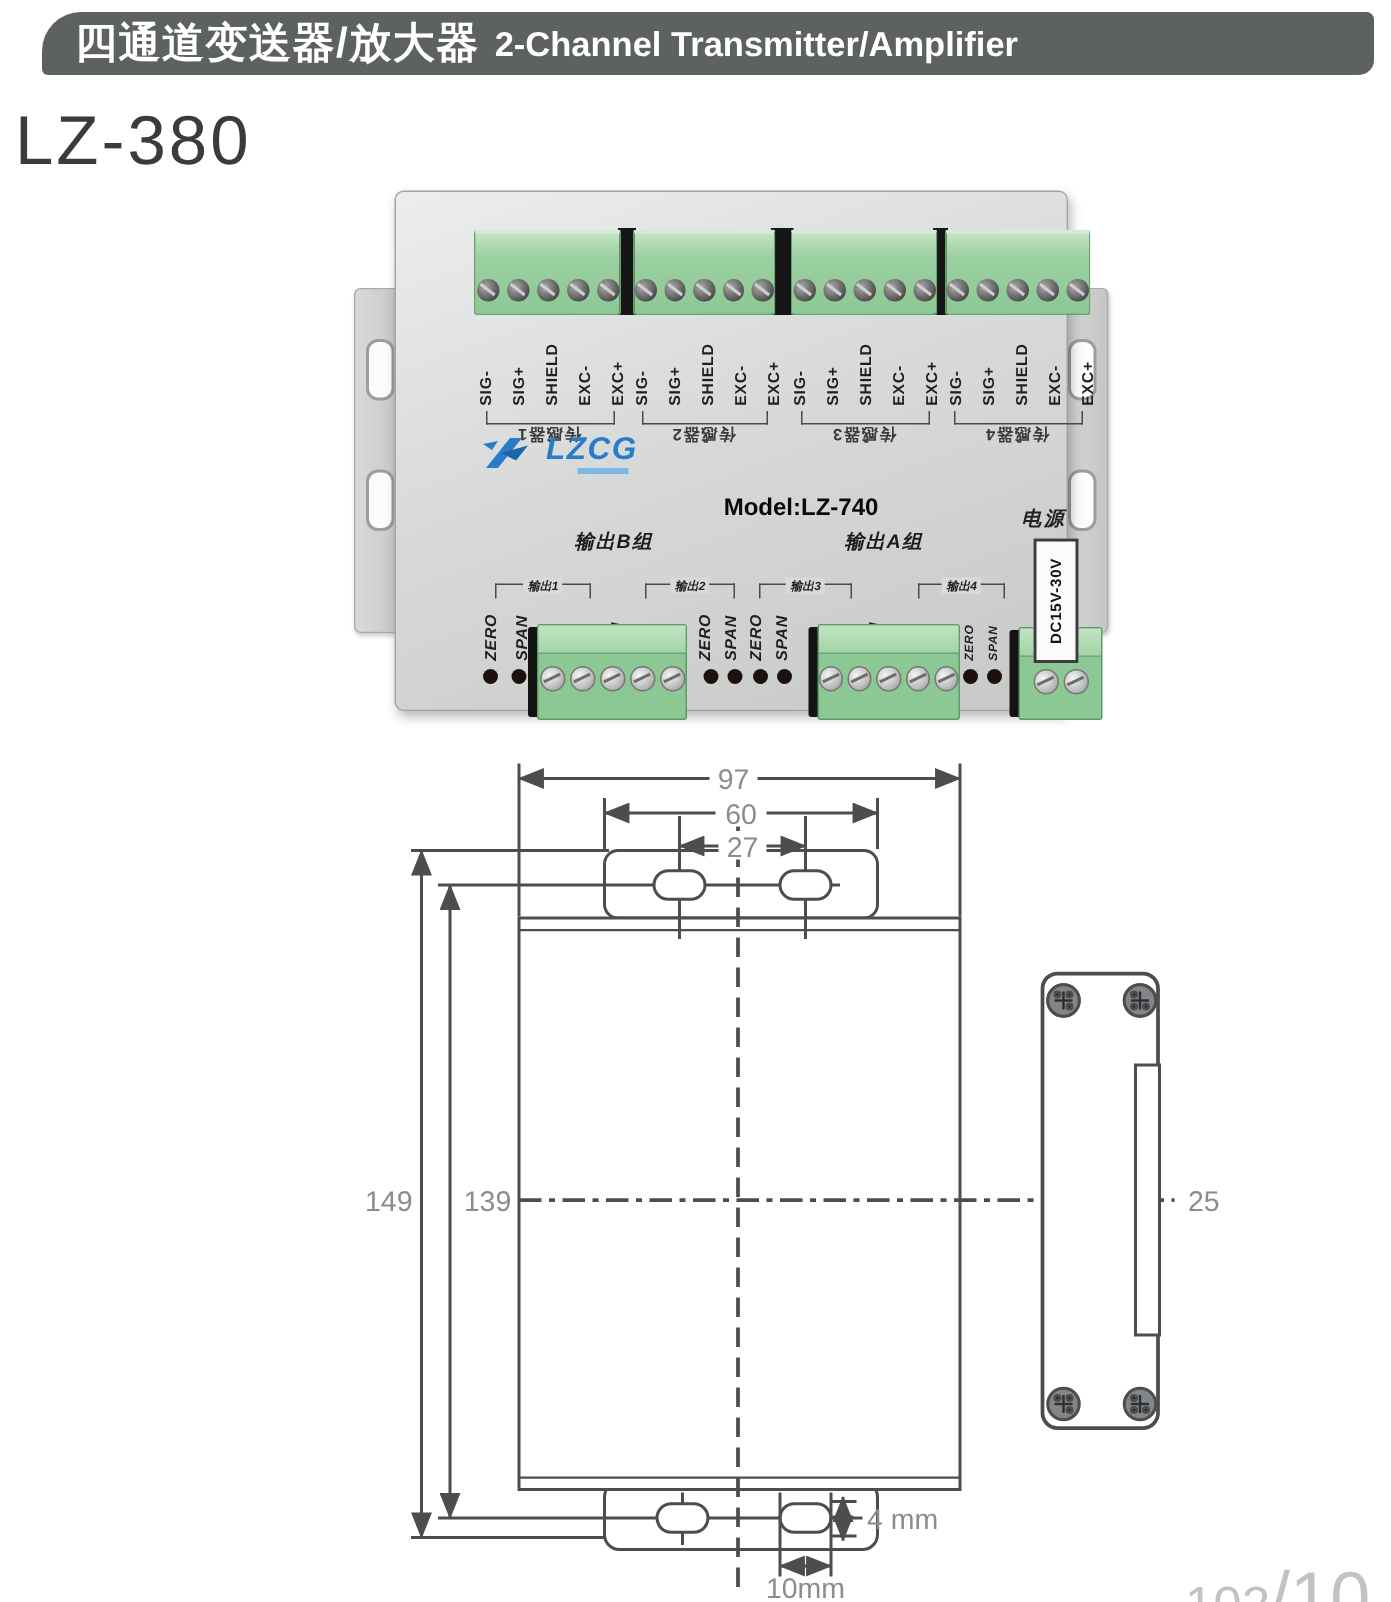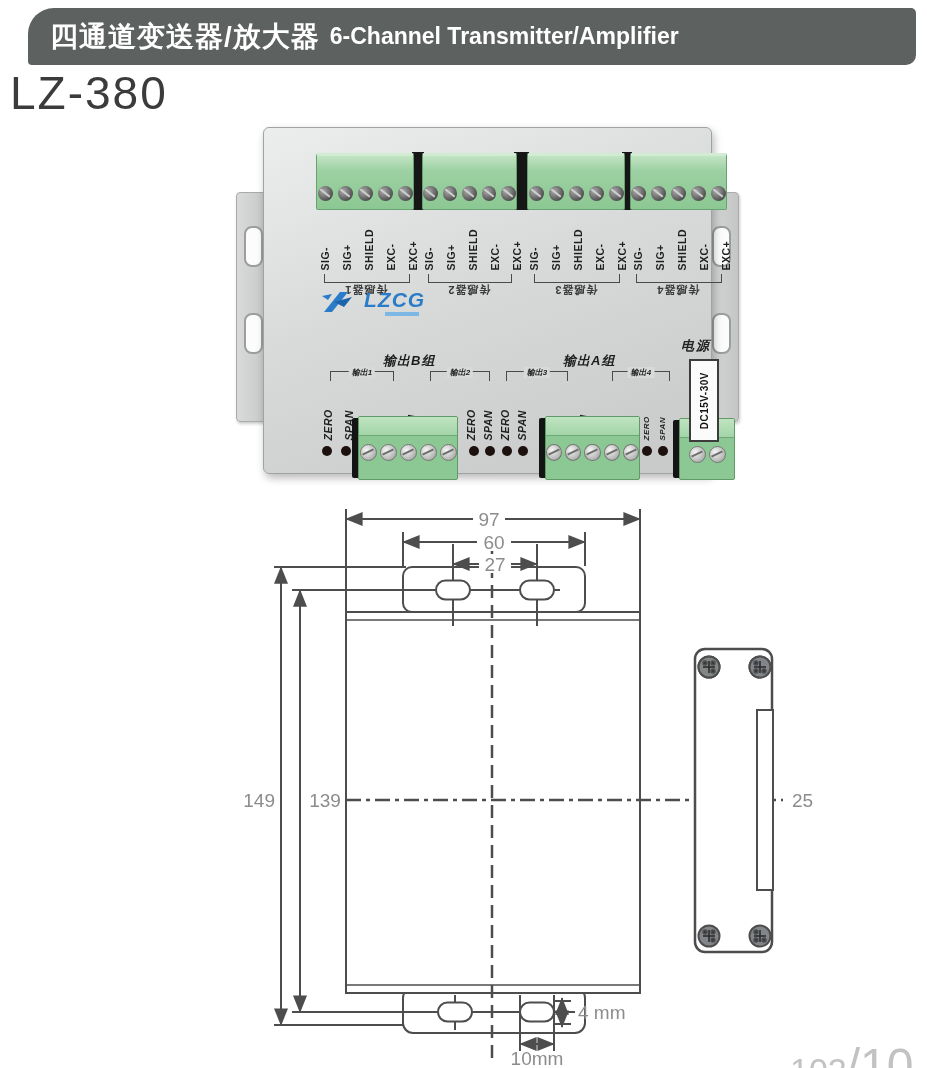--- a/index.html
+++ b/index.html
@@ -1,21 +1,21 @@
 <!DOCTYPE html>
 <html><head>
 <meta charset="utf-8">
 <style>
   html,body{margin:0;padding:0;}
   body{width:927px;height:1068px;overflow:hidden;background:#ffffff;
        font-family:"Liberation Sans","DejaVu Sans",sans-serif;position:relative;}
   .abs{position:absolute;}
 
   
-  #header-bar{left:28px;top:8px;width:888px;height:57px;background:#5d615f;
+  #header-bar{left:28px;top:8px;width:888px;height:42px;background:#5d615f;
     border-radius:26px 5px 10px 4px;display:flex;align-items:center;padding-left:22px;box-sizing:border-box;}
   #header-bar .zh{color:#fff;font-size:28px;font-weight:bold;letter-spacing:1px;}
   #header-bar .en{color:#fff;font-size:23px;font-weight:bold;margin-left:10px;letter-spacing:0px;}
   #model-heading{left:10px;top:66px;font-size:46px;color:#3b3b3b;letter-spacing:2px;}
 
   
   #device{left:236px;top:120px;width:501px;height:353px;}
   .flange{width:33px;height:228px;background:linear-gradient(90deg,#d8dbda,#c3c6c5);
     border:1px solid #a8aBaa;border-radius:4px;box-shadow:1px 2px 3px rgba(0,0,0,.2);}
   .flange .hole{position:absolute;width:15px;height:37px;background:#fcfcfc;
@@ -36,21 +36,21 @@
     border:1px solid #777;position:relative;box-sizing:border-box;}
   .screw-s::after{content:"";position:absolute;left:1px;top:6px;width:12px;height:2px;
     background:#6d6d6d;transform:rotate(-25deg);}
   .vlab{position:absolute;width:64px;height:13px;line-height:13px;font-size:10.5px;font-weight:bold;
     color:#1f1f1f;transform:rotate(-90deg);text-align:left;letter-spacing:.5px;}
   .vlab.it{font-style:italic;}
   .vlab.small{width:40px;font-size:8px;height:9px;line-height:9px;}
   .sensor-bracket{position:absolute;height:8px;border:1px solid #4a4a4a;border-top:none;top:146px;}
   .sensor-name{position:absolute;top:153px;height:16px;font-size:11px;font-weight:bold;color:#3a3a3a;
     transform:rotate(180deg);text-align:center;letter-spacing:1px;}
-  .out-bracket{position:absolute;height:9px;border:1px solid #4a4a4a;border-bottom:none;top:243px;}
+  .out-bracket{position:absolute;height:9px;border:1px solid #4a4a4a;border-bottom:none;top:261px;}
   .out-bracket span{position:absolute;left:50%;top:-5px;transform:translateX(-50%);
     background:#d8dad9;padding:0 3px;font-size:8px;font-weight:bold;font-style:italic;color:#222;white-space:nowrap;}
   .grp{position:absolute;top:224px;font-size:13px;font-weight:bold;font-style:italic;color:#1c1c1c;letter-spacing:1px;}
   .dot{position:absolute;width:10px;height:10px;border-radius:50%;background:#1c110c;top:318px;}
   .housing{position:absolute;background:#141414;border-radius:2px;}
   .bblock{position:absolute;top:288px;height:64px;background:#8cc893;border:1px solid #5f9a68;
     border-radius:2px;box-sizing:border-box;}
   .bblock .flangeg{height:18px;background:linear-gradient(180deg,#c0e3c1,#a3d5a8);border-bottom:1px solid #6fa877;}
   .bblock .row{display:flex;justify-content:center;gap:3px;margin-top:8px;}
   #logo-row{left:58px;top:160px;height:34px;display:flex;align-items:flex-start;}
@@ -68,21 +68,21 @@
   #page-num .a{font-size:34px;}
   #page-num .b{font-size:48px;}
 
   svg text{font-family:"Liberation Sans","DejaVu Sans",sans-serif;fill:#8c8c8c;font-size:19px;}
 </style>
 </head>
 <body>
 
 <div class="abs" id="header-bar">
   <span class="zh">四通道变送器/放大器</span>
-  <span class="en">6-Channel Transmitter/Amplifier</span>
+  <span class="en">2-Channel Transmitter/Amplifier</span>
 </div>
 <div class="abs" id="model-heading">LZ-380</div>
 
 <div class="abs" id="device">
 
   <div class="abs flange" style="left:0;top:72px;">
     <span class="hole" style="top:33px;"></span>
     <span class="hole" style="top:120px;"></span>
   </div>
   <div class="abs flange" style="left:468px;top:72px;">
@@ -160,34 +160,35 @@
 
     <div class="abs" id="logo-row">
       <svg width="42" height="30" viewBox="0 0 42 30">
         <polygon points="2,24 18,4 26,4 10,24" fill="#2a7cc9"></polygon>
         <polygon points="12,14 30,9 22,19" fill="#1e64ab"></polygon>
         <polygon points="0,8 10,6 6,12" fill="#2a7cc9"></polygon>
       </svg>
       <span id="logo-text">LZCG</span>
       <span id="logo-sub"></span>
     </div>
+    <div class="abs" id="model-line">Model:LZ-740</div>
 
     <div class="grp" style="left:119px;">输出B组</div>
     <div class="grp" style="left:299px;">输出A组</div>
 
     <div class="out-bracket" style="left:66px;width:62px;">
         <span>输出1</span>
       </div>
     <div class="out-bracket" style="left:166px;width:58px;">
         <span>输出2</span>
       </div>
     <div class="out-bracket" style="left:242px;width:60px;">
         <span>输出3</span>
       </div>
-    <div class="out-bracket" style="left:348px;width:56px;font-family:Liberation Mono, monospace;">
+    <div class="out-bracket" style="left:348px;width:56px;">
         <span>输出4</span>
       </div>
 
     <span class="vlab it" style="left:32px;top:274px;">ZERO</span>
     <span class="vlab it" style="left:53px;top:274px;">SPAN</span>
     <span class="vlab it" style="left:79px;top:274px;">V</span>
     <span class="vlab it" style="left:95px;top:274px;">I</span>
     <span class="vlab it" style="left:116px;top:274px;">COM</span>
     <span class="vlab it" style="left:135px;top:274px;">V</span>
     <span class="vlab it" style="left:150px;top:274px;">I</span>

